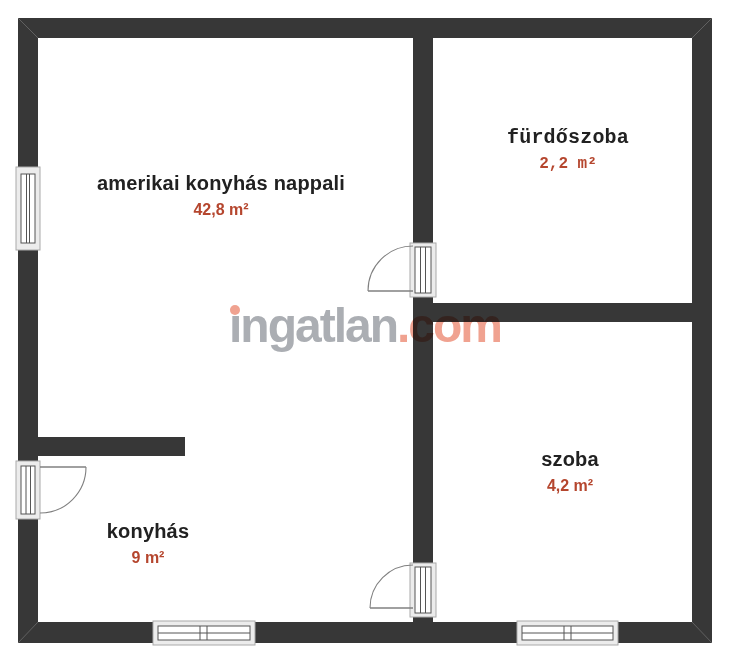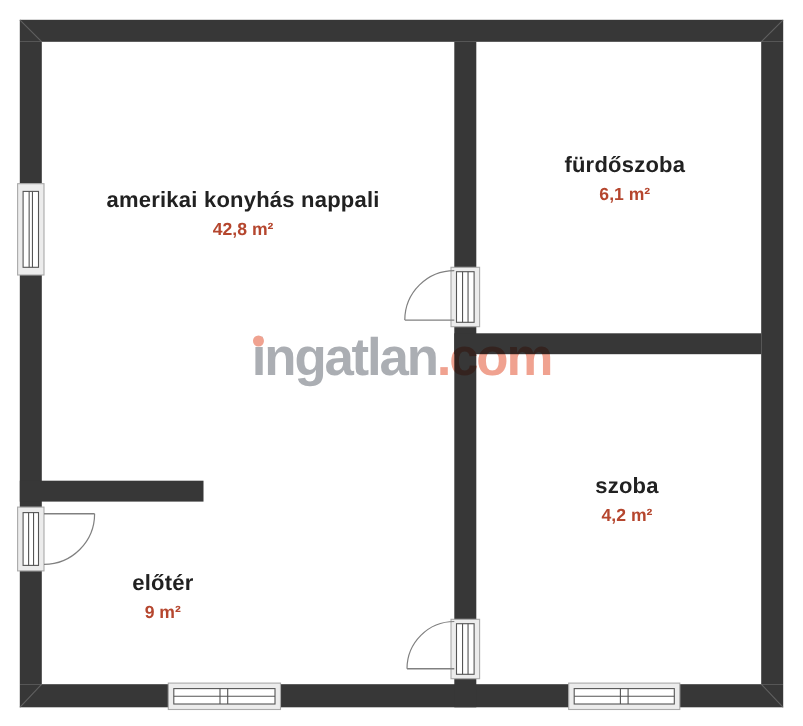--- a/index.html
+++ b/index.html
@@ -36,22 +36,22 @@
     letter-spacing: .2px;
     color: var(--room-text, #212121);
   }
   .room-area {
     margin-top: 6px;
     font-size: 16px;
     font-weight: 600;
     color: var(--area-text, #b5462e);
   }
   .room--nappali { left: 221px; top: 195px; }
-  .room--furdo   { left: 568px; top: 163px; }
-  .room--szoba   { left: 570px; top: 455px; text-align: center; }
+  .room--furdo   { left: 568px; top: 149px; font-family: Liberation Mono, monospace; }
+  .room--szoba   { left: 570px; top: 471px; text-align: center; }
   .room--eloter  { left: 148px; top: 543px; }
 
   
   .watermark {
     position: absolute;
     left: 365px; top: 326px;
     transform: translate(-50%, -50%);
     font-size: 48px;
     font-weight: 700;
     letter-spacing: -2px;
@@ -157,30 +157,30 @@
     </g>
   </svg>
 
   <div class="room room--nappali">
     <div class="room-name">amerikai konyhás nappali</div>
     <div class="room-area">42,8 m²</div>
   </div>
 
   <div class="room room--furdo">
     <div class="room-name">fürdőszoba</div>
-    <div class="room-area">6,1 m²</div>
+    <div class="room-area">2,2 m²</div>
   </div>
 
   <div class="room room--szoba">
     <div class="room-name">szoba</div>
     <div class="room-area">4,2 m²</div>
   </div>
 
   <div class="room room--eloter">
-    <div class="room-name">előtér</div>
+    <div class="room-name">konyhás</div>
     <div class="room-area">9 m²</div>
   </div>
 
   <div class="watermark">
     <span class="wm-brand">ingatlan</span><span class="wm-tld">.com</span>
     <span class="wm-idot"></span>
   </div>
 
 </div>
 

